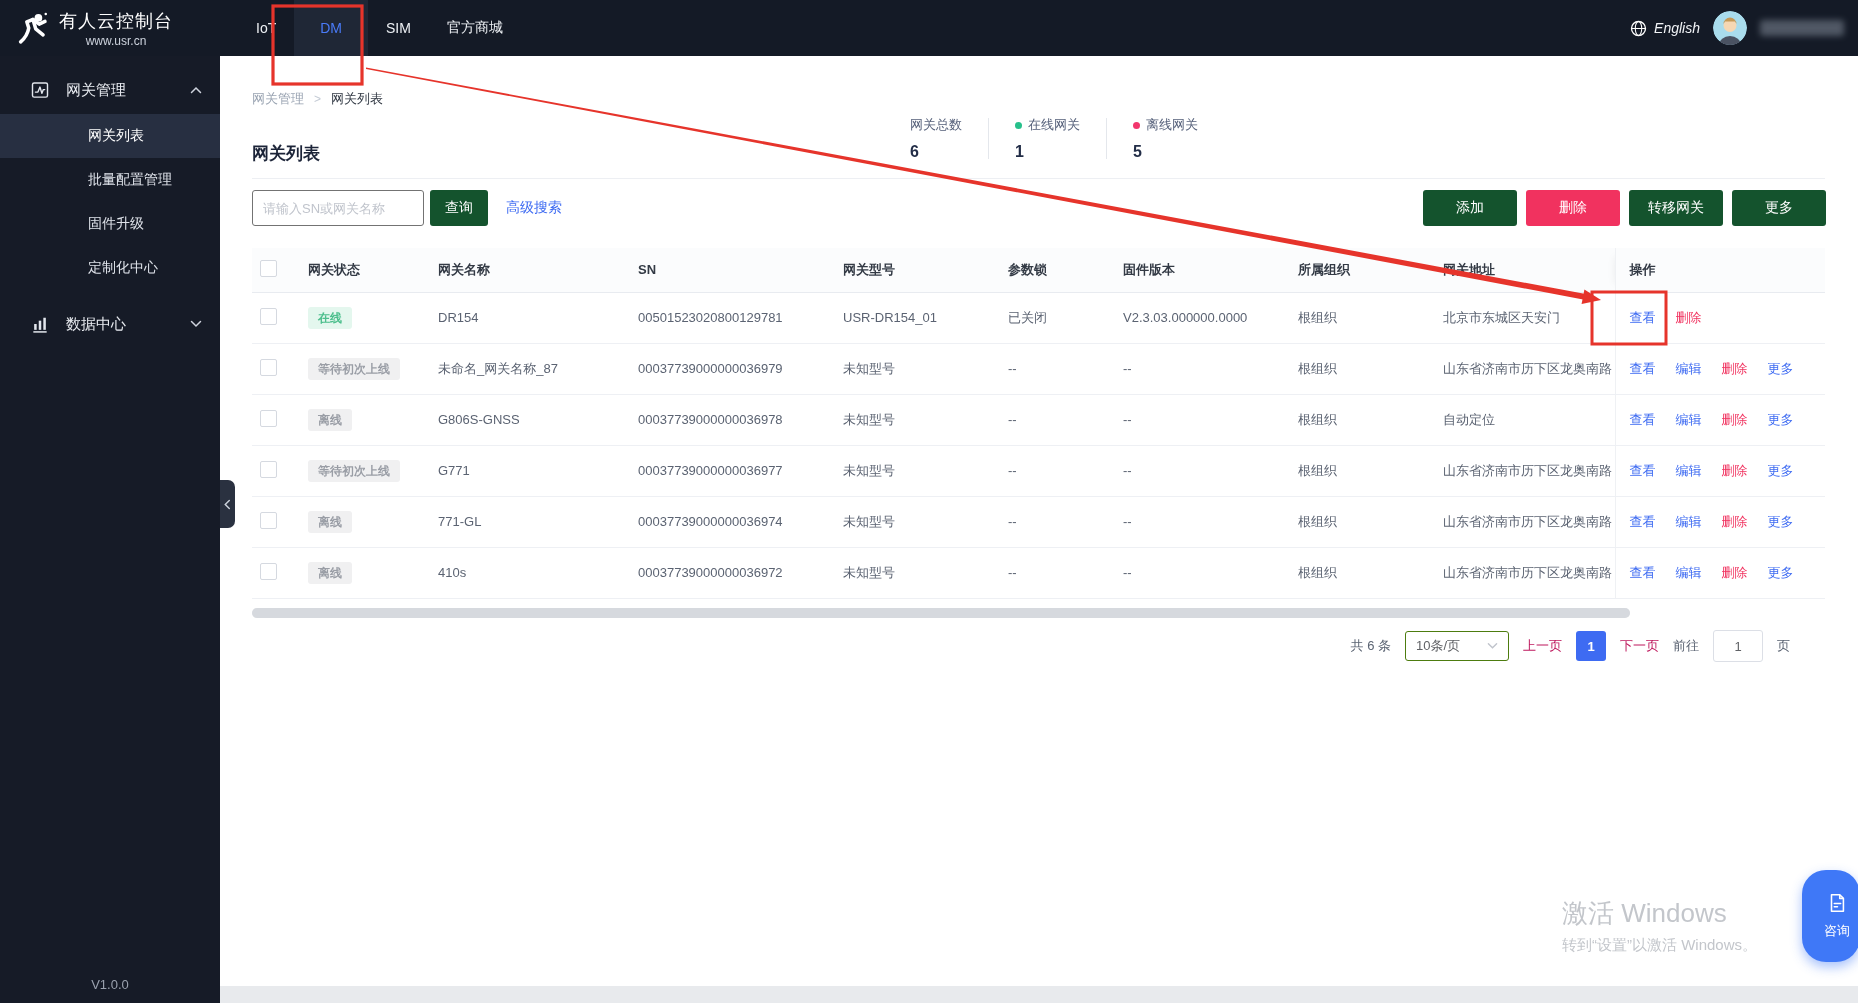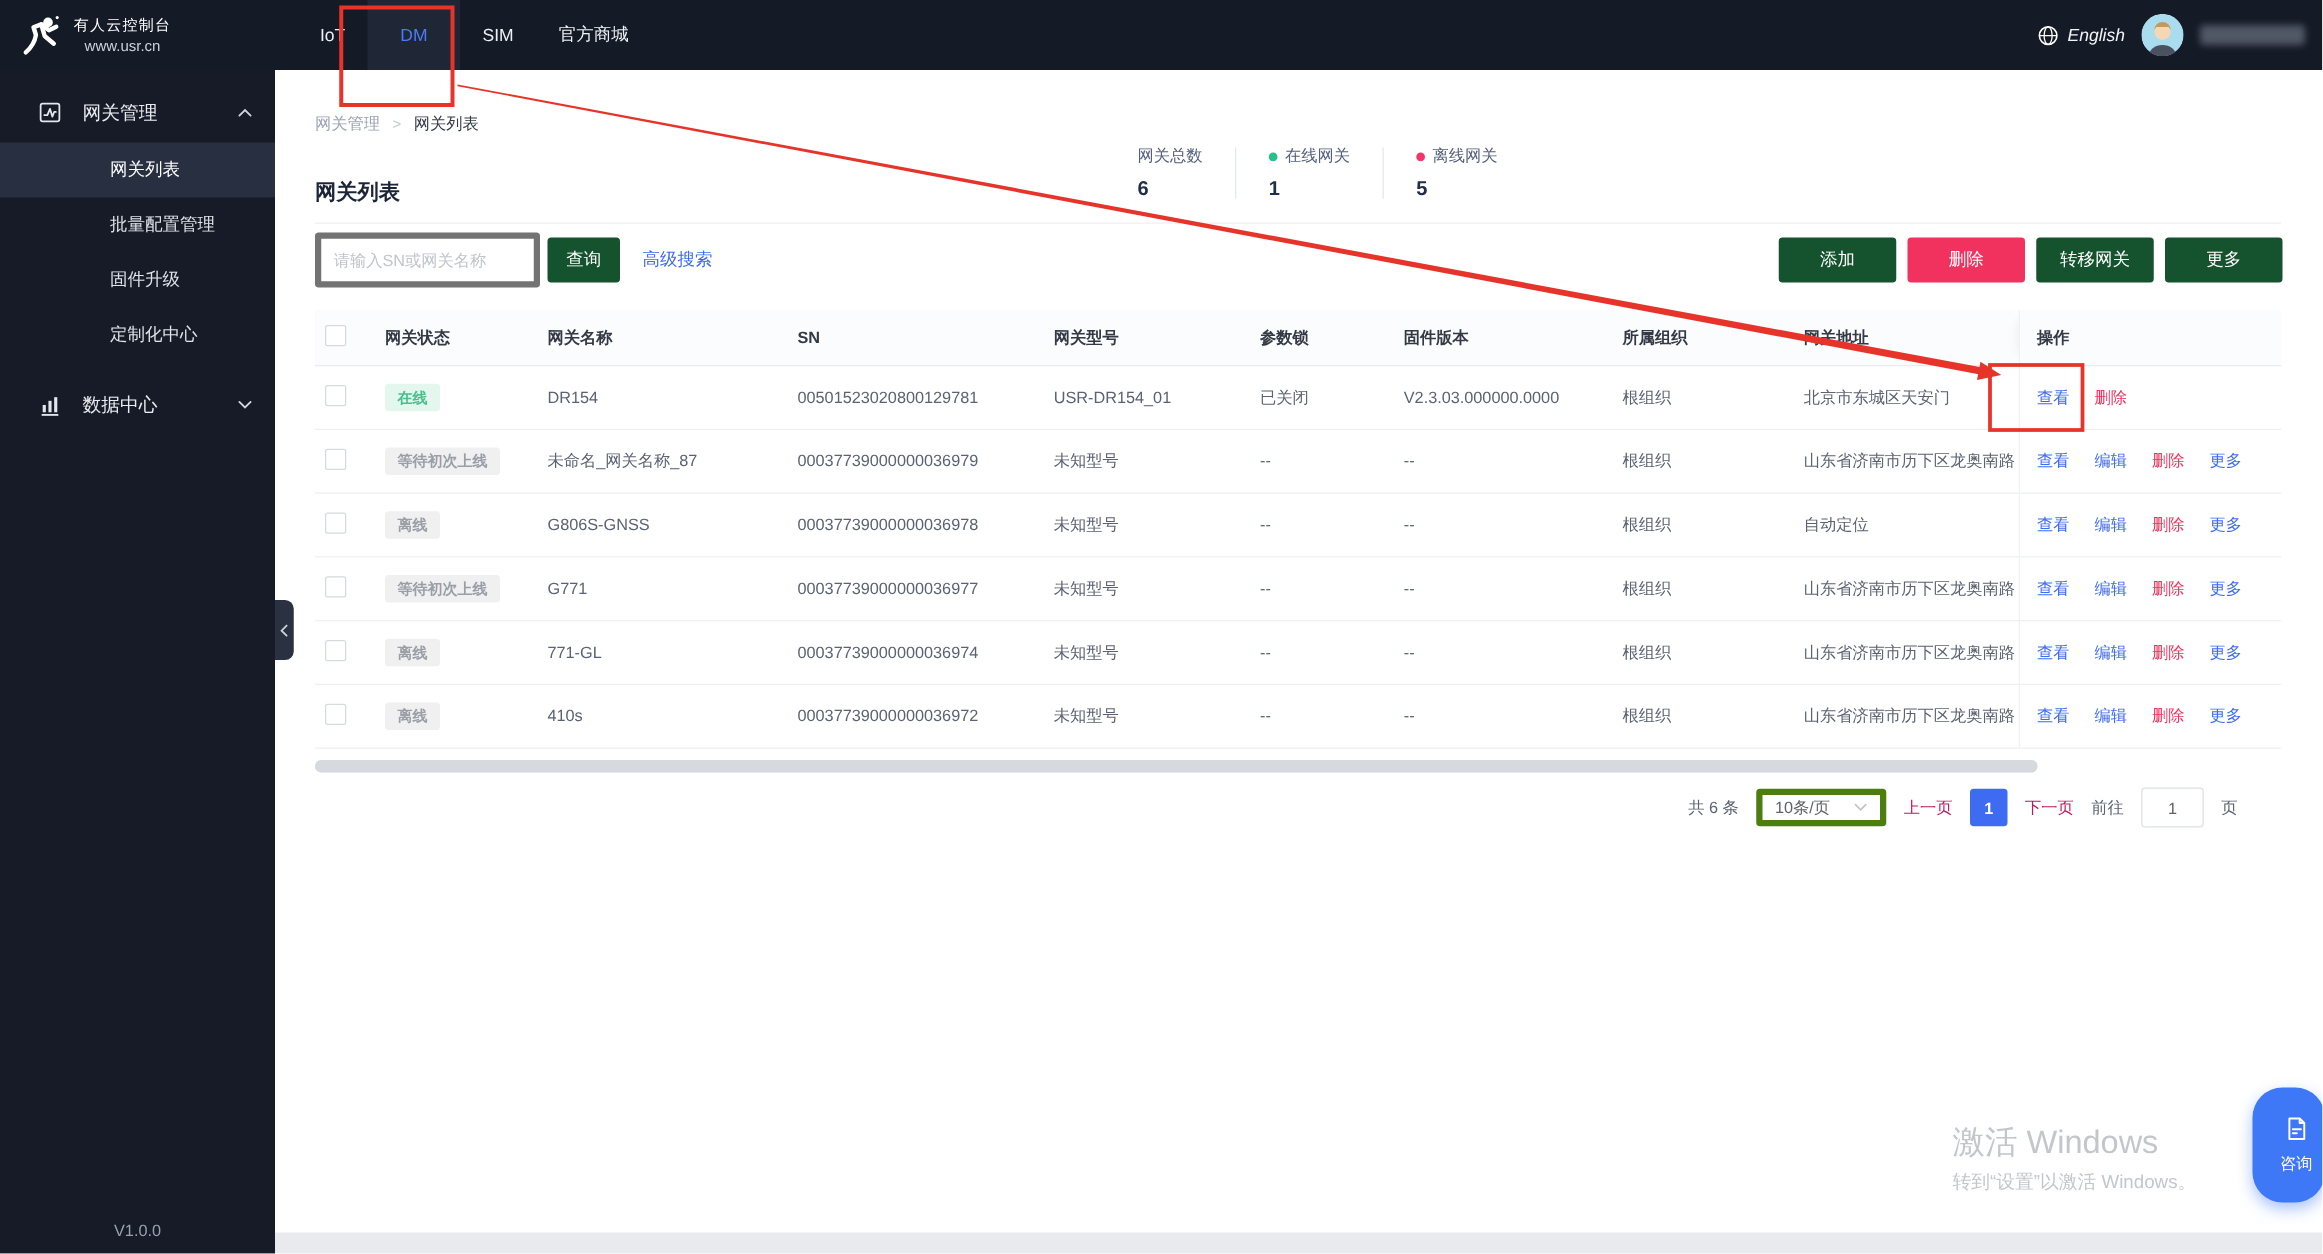--- a/index.html
+++ b/index.html
@@ -3,21 +3,21 @@
 <meta charset="utf-8">
 <style>
   html,body{margin:0;padding:0;background:#fff;}
   body{font-family:"Liberation Sans","DejaVu Sans",sans-serif;}
   .page{position:relative;width:1858px;height:1003px;overflow:hidden;background:#fff;}
 
   
   .topbar{position:absolute;top:0;left:0;width:100%;height:56px;background:#141a26;display:flex;align-items:center;color:#fff;z-index:6;}
   .brand{width:220px;box-sizing:border-box;display:flex;align-items:center;gap:9px;padding-left:16px;flex:none;}
   .brand-text{display:flex;flex-direction:column;align-items:center;}
-  .brand-title{font-size:12px;letter-spacing:1px;color:#fff;}
+  .brand-title{font-size:18px;letter-spacing:1px;color:#fff;}
   .brand-sub{font-size:12px;color:#ccd2dc;margin-top:1px;}
   .top-nav{display:flex;align-items:stretch;height:100%;margin-left:18px;}
   .nav-item{display:flex;align-items:center;padding:0 18px;font-size:14px;color:#eef1f5;cursor:pointer;}
   .nav-item.active{background:#1f2736;color:#4a7bf8;padding:0 26px;}
   .top-right{margin-left:auto;display:flex;align-items:center;gap:13px;padding-right:14px;font-style:italic;}
   .lang{display:flex;align-items:center;gap:7px;font-size:14px;color:#f2f4f7;cursor:pointer;}
   .avatar{width:34px;height:34px;border-radius:50%;overflow:hidden;flex:none;cursor:pointer;}
   .user-blur{width:84px;height:16px;background:#5b6370;border-radius:3px;filter:blur(3px);opacity:.85;}
 
   
@@ -42,21 +42,21 @@
   .stats{position:absolute;left:690px;top:60px;display:flex;align-items:stretch;}
   .stat{display:flex;flex-direction:column;gap:9px;}
   .stat-label{font-size:13px;color:#55607a;display:flex;align-items:center;gap:6px;white-space:nowrap;}
   .dot{width:7px;height:7px;border-radius:50%;flex:none;}
   .dot.green{background:#27c08b;}
   .dot.pink{background:#f2366d;}
   .stat-value{font-size:16px;font-weight:bold;color:#222d47;}
   .stat-sep{width:1px;background:#e4e7ec;margin:2px 26px;}
 
   .toolbar{position:absolute;left:32px;top:134px;width:1574px;height:36px;display:flex;align-items:center;}
-  .search{width:150px;height:34px;border:5px solid #737373;border-radius:3px;padding:0 10px;font-size:13px;color:#606266;outline:none;font-family:inherit;}
+  .search{width:150px;height:34px;border:1px solid #737373;border-radius:3px;padding:0 10px;font-size:13px;color:#606266;outline:none;font-family:inherit;}
   .search::placeholder{color:#c0c4cc;}
   .btn{height:36px;border:none;border-radius:3px;color:#fff;font-size:14px;cursor:pointer;font-family:inherit;}
   .btn.blue{background:#14532d;}
   .btn.pink{background:#f1325f;}
   .btn.query{margin-left:6px;padding:0 15px;}
   .link-adv{color:#3e6bf2;font-size:14px;margin-left:18px;cursor:pointer;}
   .toolbar-right{margin-left:auto;display:flex;gap:9px;}
   .toolbar-right .btn{min-width:94px;padding:0 10px;box-sizing:border-box;}
 
   
@@ -71,21 +71,21 @@
   .badge.online{background:#e4f7ee;color:#4dbf8d;}
   .badge.waiting,.badge.offline{background:#f0f0f1;color:#9a9ea6;}
   .op-link{color:#3e6bf2;margin-right:20px;cursor:pointer;font-size:13px;}
   .op-link.danger{color:#f1325f;}
 
   .hscroll-track{position:absolute;left:32px;top:552px;width:1378px;height:10px;border-radius:5px;background:#f0f1f3;}
   .hscroll-thumb{position:absolute;left:0;top:0;height:10px;width:1378px;border-radius:5px;background:#d6d9de;cursor:pointer;}
 
   
   .pagination{position:absolute;top:574px;right:68px;display:flex;align-items:center;gap:14px;font-size:13px;color:#5a6372;}
-  .page-size{width:104px;height:30px;border:5px solid #4d7c0f;border-radius:3px;display:flex;align-items:center;justify-content:space-between;padding:0 10px;box-sizing:border-box;color:#606266;cursor:pointer;background:#fff;}
+  .page-size{width:104px;height:30px;border:1px solid #4d7c0f;border-radius:3px;display:flex;align-items:center;justify-content:space-between;padding:0 10px;box-sizing:border-box;color:#606266;cursor:pointer;background:#fff;}
   .pg-nav{color:#be185d;cursor:pointer;}
   .pg-current{width:30px;height:30px;background:#3e6bf2;color:#fff;border-radius:3px;display:flex;align-items:center;justify-content:center;font-weight:bold;cursor:pointer;}
   .goto-input{width:44px;height:28px;border:1px solid #dcdfe6;border-radius:3px;text-align:center;font-size:13px;color:#606266;outline:none;font-family:inherit;}
 
   
   .watermark{position:absolute;left:1342px;top:840px;color:#c3c6cb;}
   .wm1{font-size:26px;}
   .wm2{font-size:15px;margin-top:5px;}
   .consult{position:absolute;left:1582px;top:814px;width:46px;height:92px;background:#3f78f7;border-radius:24px;color:#fff;display:flex;flex-direction:column;align-items:center;justify-content:center;gap:8px;cursor:pointer;box-shadow:0 5px 12px rgba(63,120,247,.45);z-index:3;padding-left:12px;}
   .consult-label{font-size:13px;}

